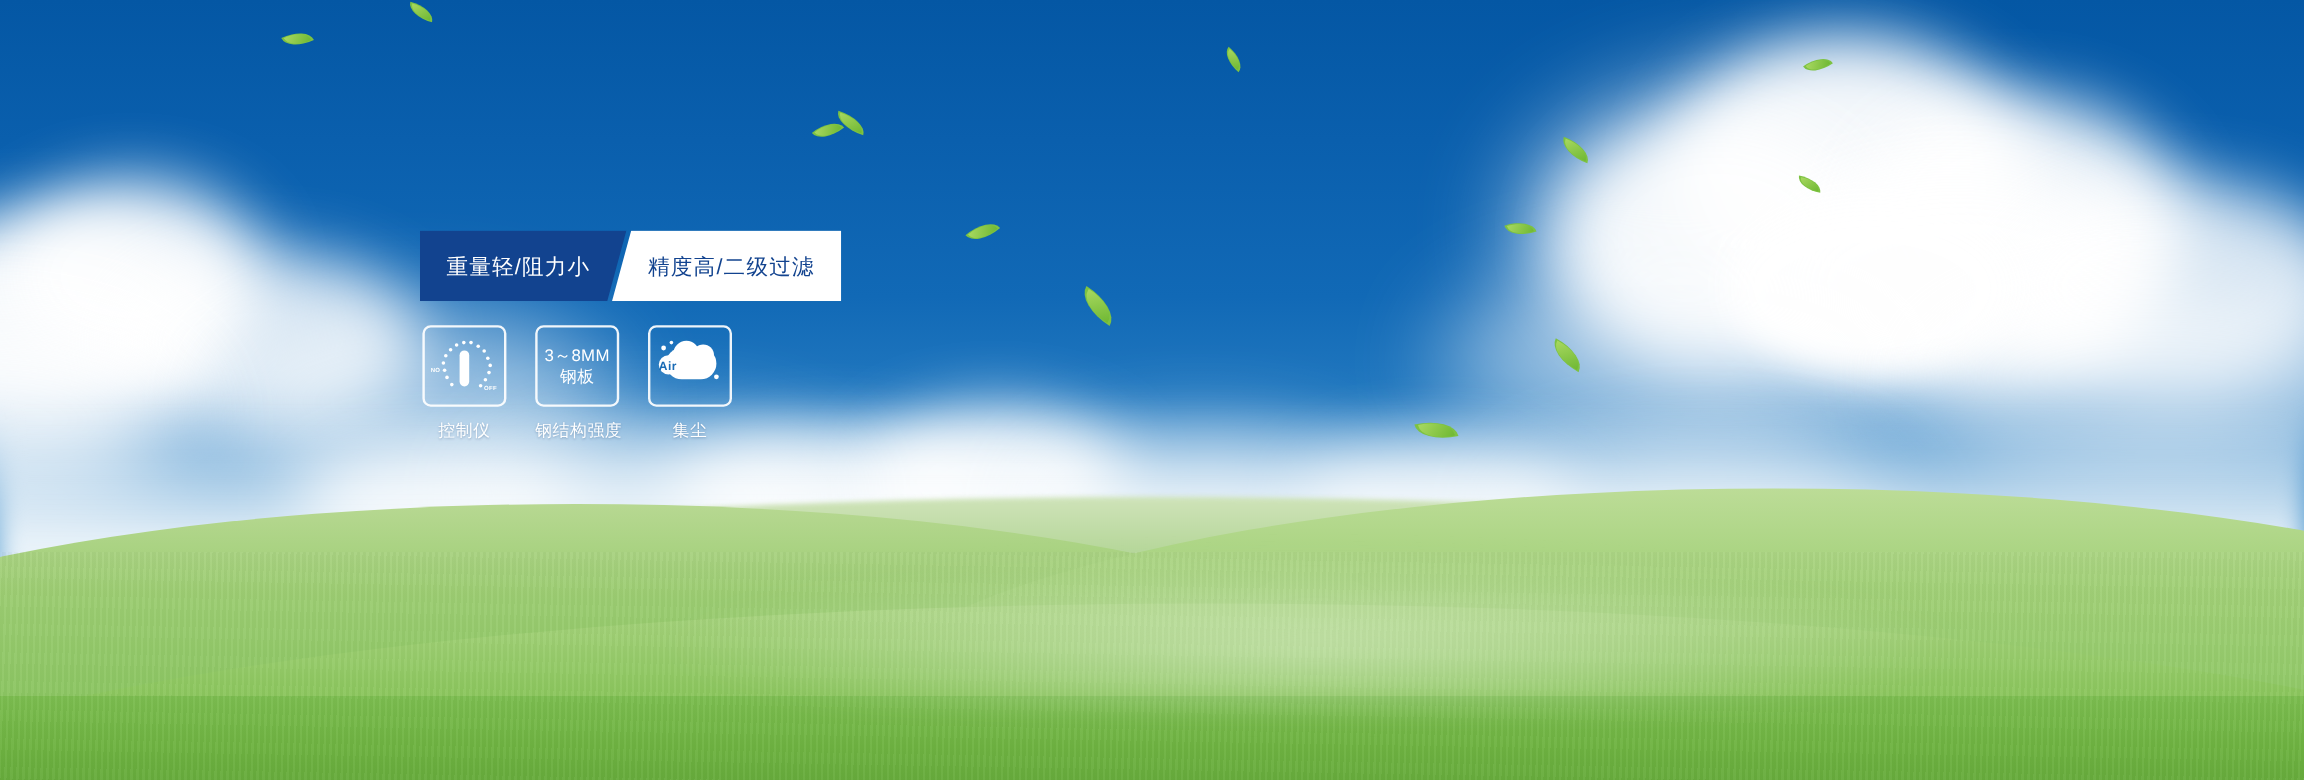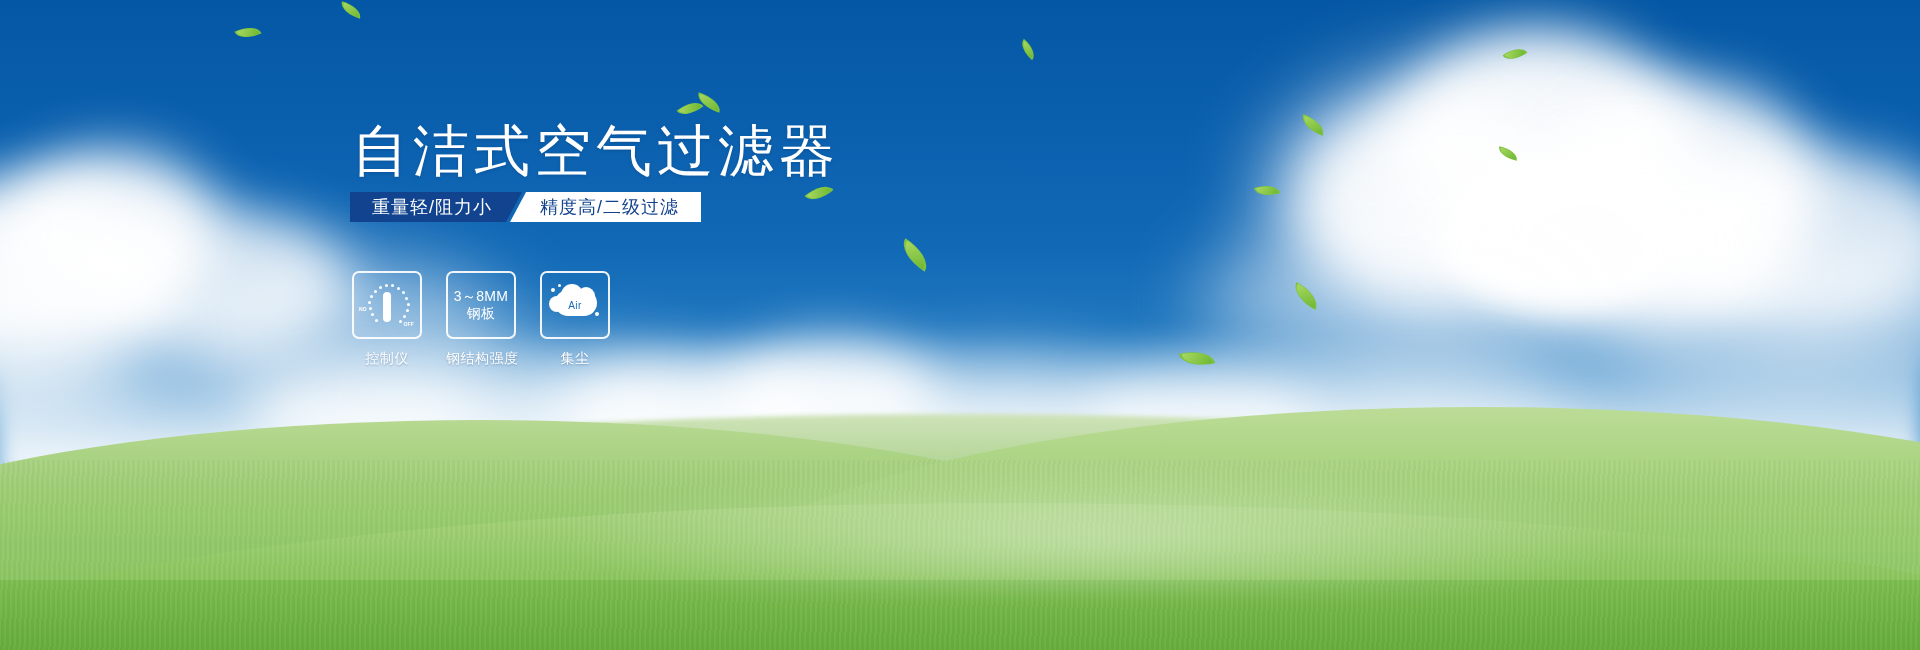--- a/index.html
+++ b/index.html
@@ -99,21 +99,21 @@
     text-shadow:0 1px 3px rgba(0,40,90,.25);
   }
 
   .title-leaf {
     position:absolute; left:678px; top:92px; width:46px; height:34px;
   }
 
   
   .badges {
     position:absolute; left:350px; top:192px;
-    display:flex; height:30px;
+    display:flex; height:59px;
   }
   .badge {
     display:flex; align-items:center; justify-content:center;
     font-size:18px; letter-spacing:1px; white-space:nowrap;
     padding:0 22px;
   }
   .badge-dark {
     background:#12438f; color:#ffffff;
     padding-right:30px;
     clip-path:polygon(0 0, 100% 0, calc(100% - 16px) 100%, 0 100%);
@@ -190,22 +190,22 @@
   }
   .aircloud .c3 {
     position:absolute; left:28px; top:3px; width:18px; height:18px;
     background:#fff; border-radius:50%;
   }
   .aircloud .c4 {
     position:absolute; left:0px; top:12px; width:16px; height:16px;
     background:#fff; border-radius:50%;
   }
   .aircloud .airtxt {
-    position:absolute; left:0; right:0; top:16px; text-align:center;
-    font-size:10px; color:#1a6bb5; font-weight:normal; letter-spacing:.4px;
+    position:absolute; left:0; right:0; top:16px; text-align:left;
+    font-size:10px; color:#1a6bb5; font-weight:bold; letter-spacing:.4px;
   }
   .aircloud .spk {
     position:absolute; background:#fff; border-radius:50%;
   }
 </style>
 </head>
 <body>
 
 <div class="banner">
 
@@ -264,21 +264,20 @@
   <div class="leaf" style="left:1300px; top:118px; width:26px; height:14px; transform:rotate(20deg);"></div>
   <div class="leaf" style="left:1255px; top:184px; width:24px; height:13px; transform:rotate(-18deg);"></div>
   <div class="leaf" style="left:1291px; top:288px; width:30px; height:16px; transform:rotate(28deg);"></div>
   <div class="leaf" style="left:1180px; top:350px; width:34px; height:17px; transform:rotate(-12deg);"></div>
   <div class="leaf" style="left:898px; top:246px; width:34px; height:18px; transform:rotate(32deg);"></div>
   <div class="leaf" style="left:806px; top:186px; width:26px; height:14px; transform:rotate(-40deg);"></div>
   <div class="leaf" style="left:1498px; top:148px; width:20px; height:11px; transform:rotate(10deg);"></div>
 
   <div class="content">
 
-    <div class="title">自洁式空气过滤器</div>
 
     <div class="title-leaf">
       <div class="leaf" style="left:0; top:10px; width:24px; height:13px; transform:rotate(-38deg);"></div>
       <div class="leaf" style="left:18px; top:4px; width:26px; height:13px; transform:rotate(18deg);"></div>
     </div>
 
     <div class="badges">
       <div class="badge badge-dark">重量轻/阻力小</div>
       <div class="badge badge-light">精度高/二级过滤</div>
     </div>

